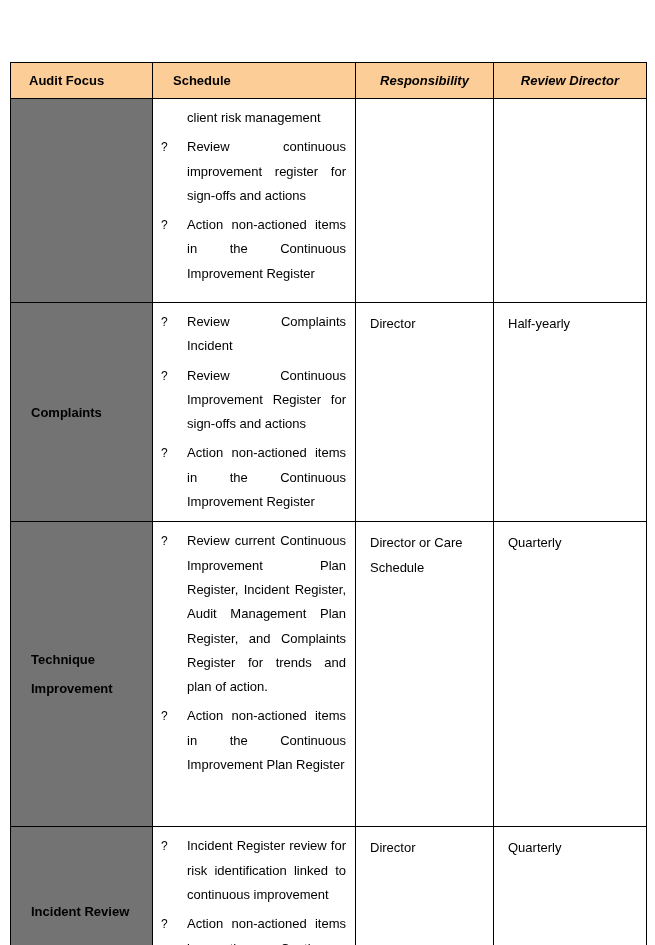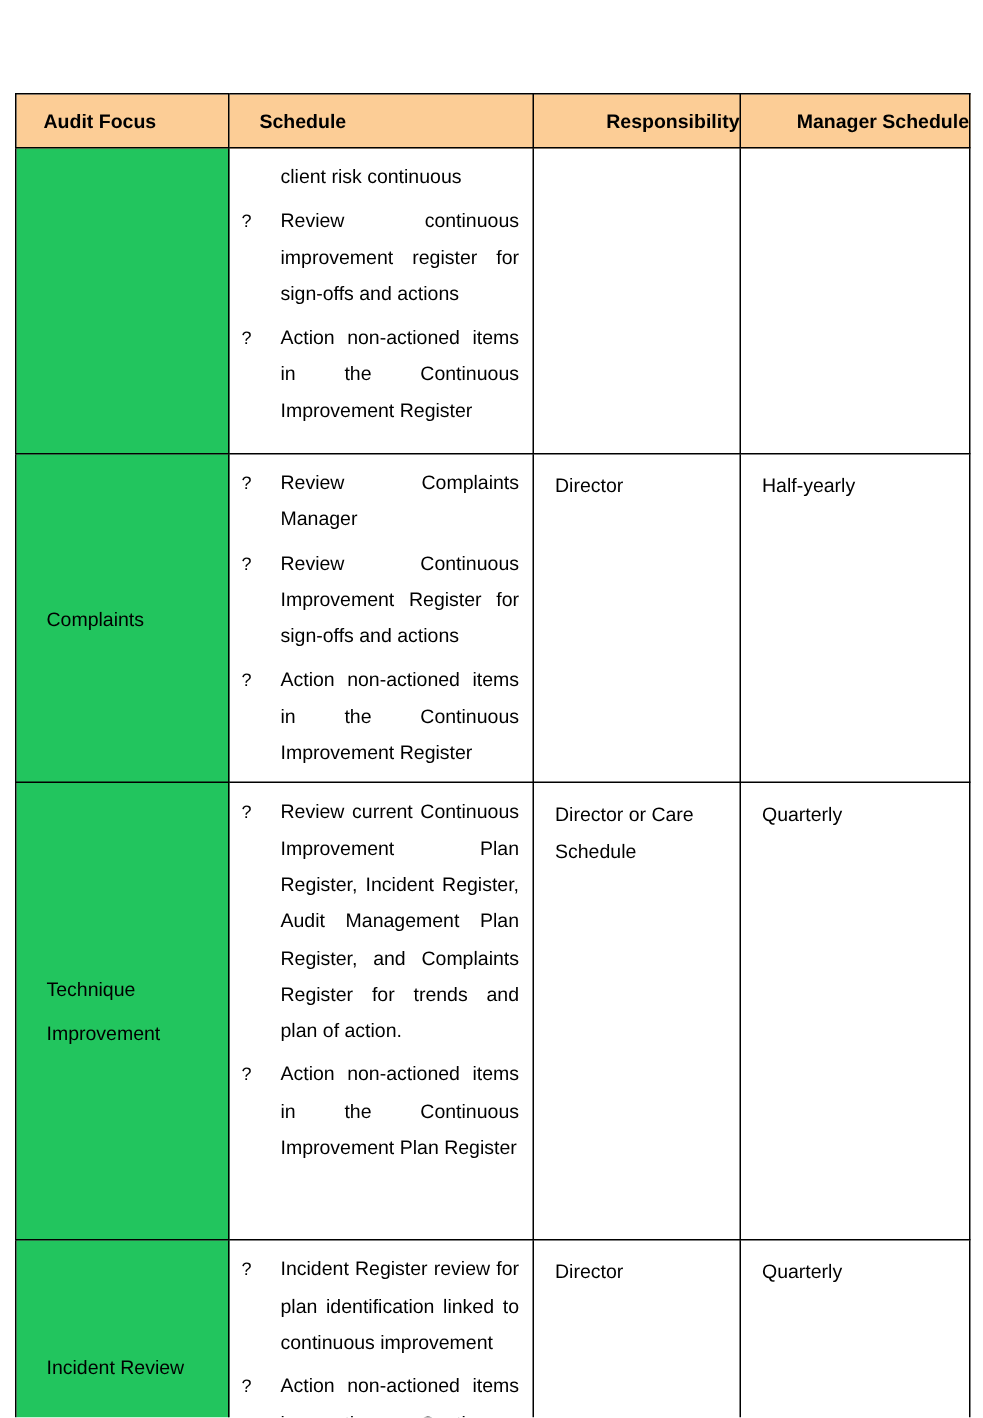--- a/index.html
+++ b/index.html
@@ -34,26 +34,26 @@
   .audit-table th {
     height: 36px;
     background: #FCCD96;
     font-weight: bold;
     vertical-align: middle;
     text-align: left;
     white-space: nowrap;
   }
   th.h-focus { padding-left: 18px; }
   th.h-tech  { padding-left: 20px; }
-  th.h-resp, th.h-sched { text-align: right; padding-left: 0; }
+  th.h-resp, th.h-sched { text-align: center; padding-left: 0; font-style: italic; }
 
   
   td.focus-cell {
-    background: #22c55e;
-    font-weight: normal;
+    background: #737373;
+    font-weight: bold;
     vertical-align: middle;
     padding-left: 20px;
     padding-right: 8px;
     line-height: 29px;
   }
 
   
   td.tech-cell { padding: 7px 9px 2px 8px; }
   .tech-item { display: flex; margin-bottom: 5px; }
   .tech-item .bullet {
@@ -88,33 +88,33 @@
         <col class="c1">
         <col class="c2">
         <col class="c3">
         <col class="c4">
       </colgroup>
     <thead>
       <tr>
         <th class="h-focus">Audit Focus</th>
         <th class="h-tech">Schedule</th>
         <th class="h-resp">Responsibility</th>
-        <th class="h-sched">Manager Schedule</th>
+        <th class="h-sched">Review Director</th>
       </tr>
     </thead>
     <tbody>
 
       <tr class="row-1">
         <td class="focus-cell">
           <span></span>
         </td>
         <td class="tech-cell">
           <div class="tech-item">
             <span class="bullet"></span>
-            <div class="item-text">client risk continuous</div>
+            <div class="item-text">client risk management</div>
           </div>
           <div class="tech-item">
             <span class="bullet">?</span>
             <div class="item-text">Review continuous improvement register for sign-offs and actions</div>
           </div>
           <div class="tech-item">
             <span class="bullet">?</span>
             <div class="item-text">Action non-actioned items in the Continuous Improvement Register</div>
           </div>
         </td>
@@ -122,21 +122,21 @@
         <td class="sched-cell"></td>
       </tr>
 
       <tr class="row-2">
         <td class="focus-cell">
           <span>Complaints</span>
         </td>
         <td class="tech-cell">
           <div class="tech-item">
             <span class="bullet">?</span>
-            <div class="item-text">Review Complaints Manager</div>
+            <div class="item-text">Review Complaints Incident</div>
           </div>
           <div class="tech-item">
             <span class="bullet">?</span>
             <div class="item-text">Review Continuous Improvement Register for sign-offs and actions</div>
           </div>
           <div class="tech-item">
             <span class="bullet">?</span>
             <div class="item-text">Action non-actioned items in the Continuous Improvement Register</div>
           </div>
         </td>
@@ -162,21 +162,21 @@
         <td class="sched-cell">Quarterly</td>
       </tr>
 
       <tr class="row-4">
         <td class="focus-cell">
           <span>Incident Review</span>
         </td>
         <td class="tech-cell">
           <div class="tech-item">
             <span class="bullet">?</span>
-            <div class="item-text">Incident Register review for plan identification linked to continuous improvement</div>
+            <div class="item-text">Incident Register review for risk identification linked to continuous improvement</div>
           </div>
           <div class="tech-item">
             <span class="bullet">?</span>
             <div class="item-text justify-last">Action non-actioned items in the Continuous</div>
           </div>
         </td>
         <td class="resp-cell">Director</td>
         <td class="sched-cell">Quarterly</td>
       </tr>
 

